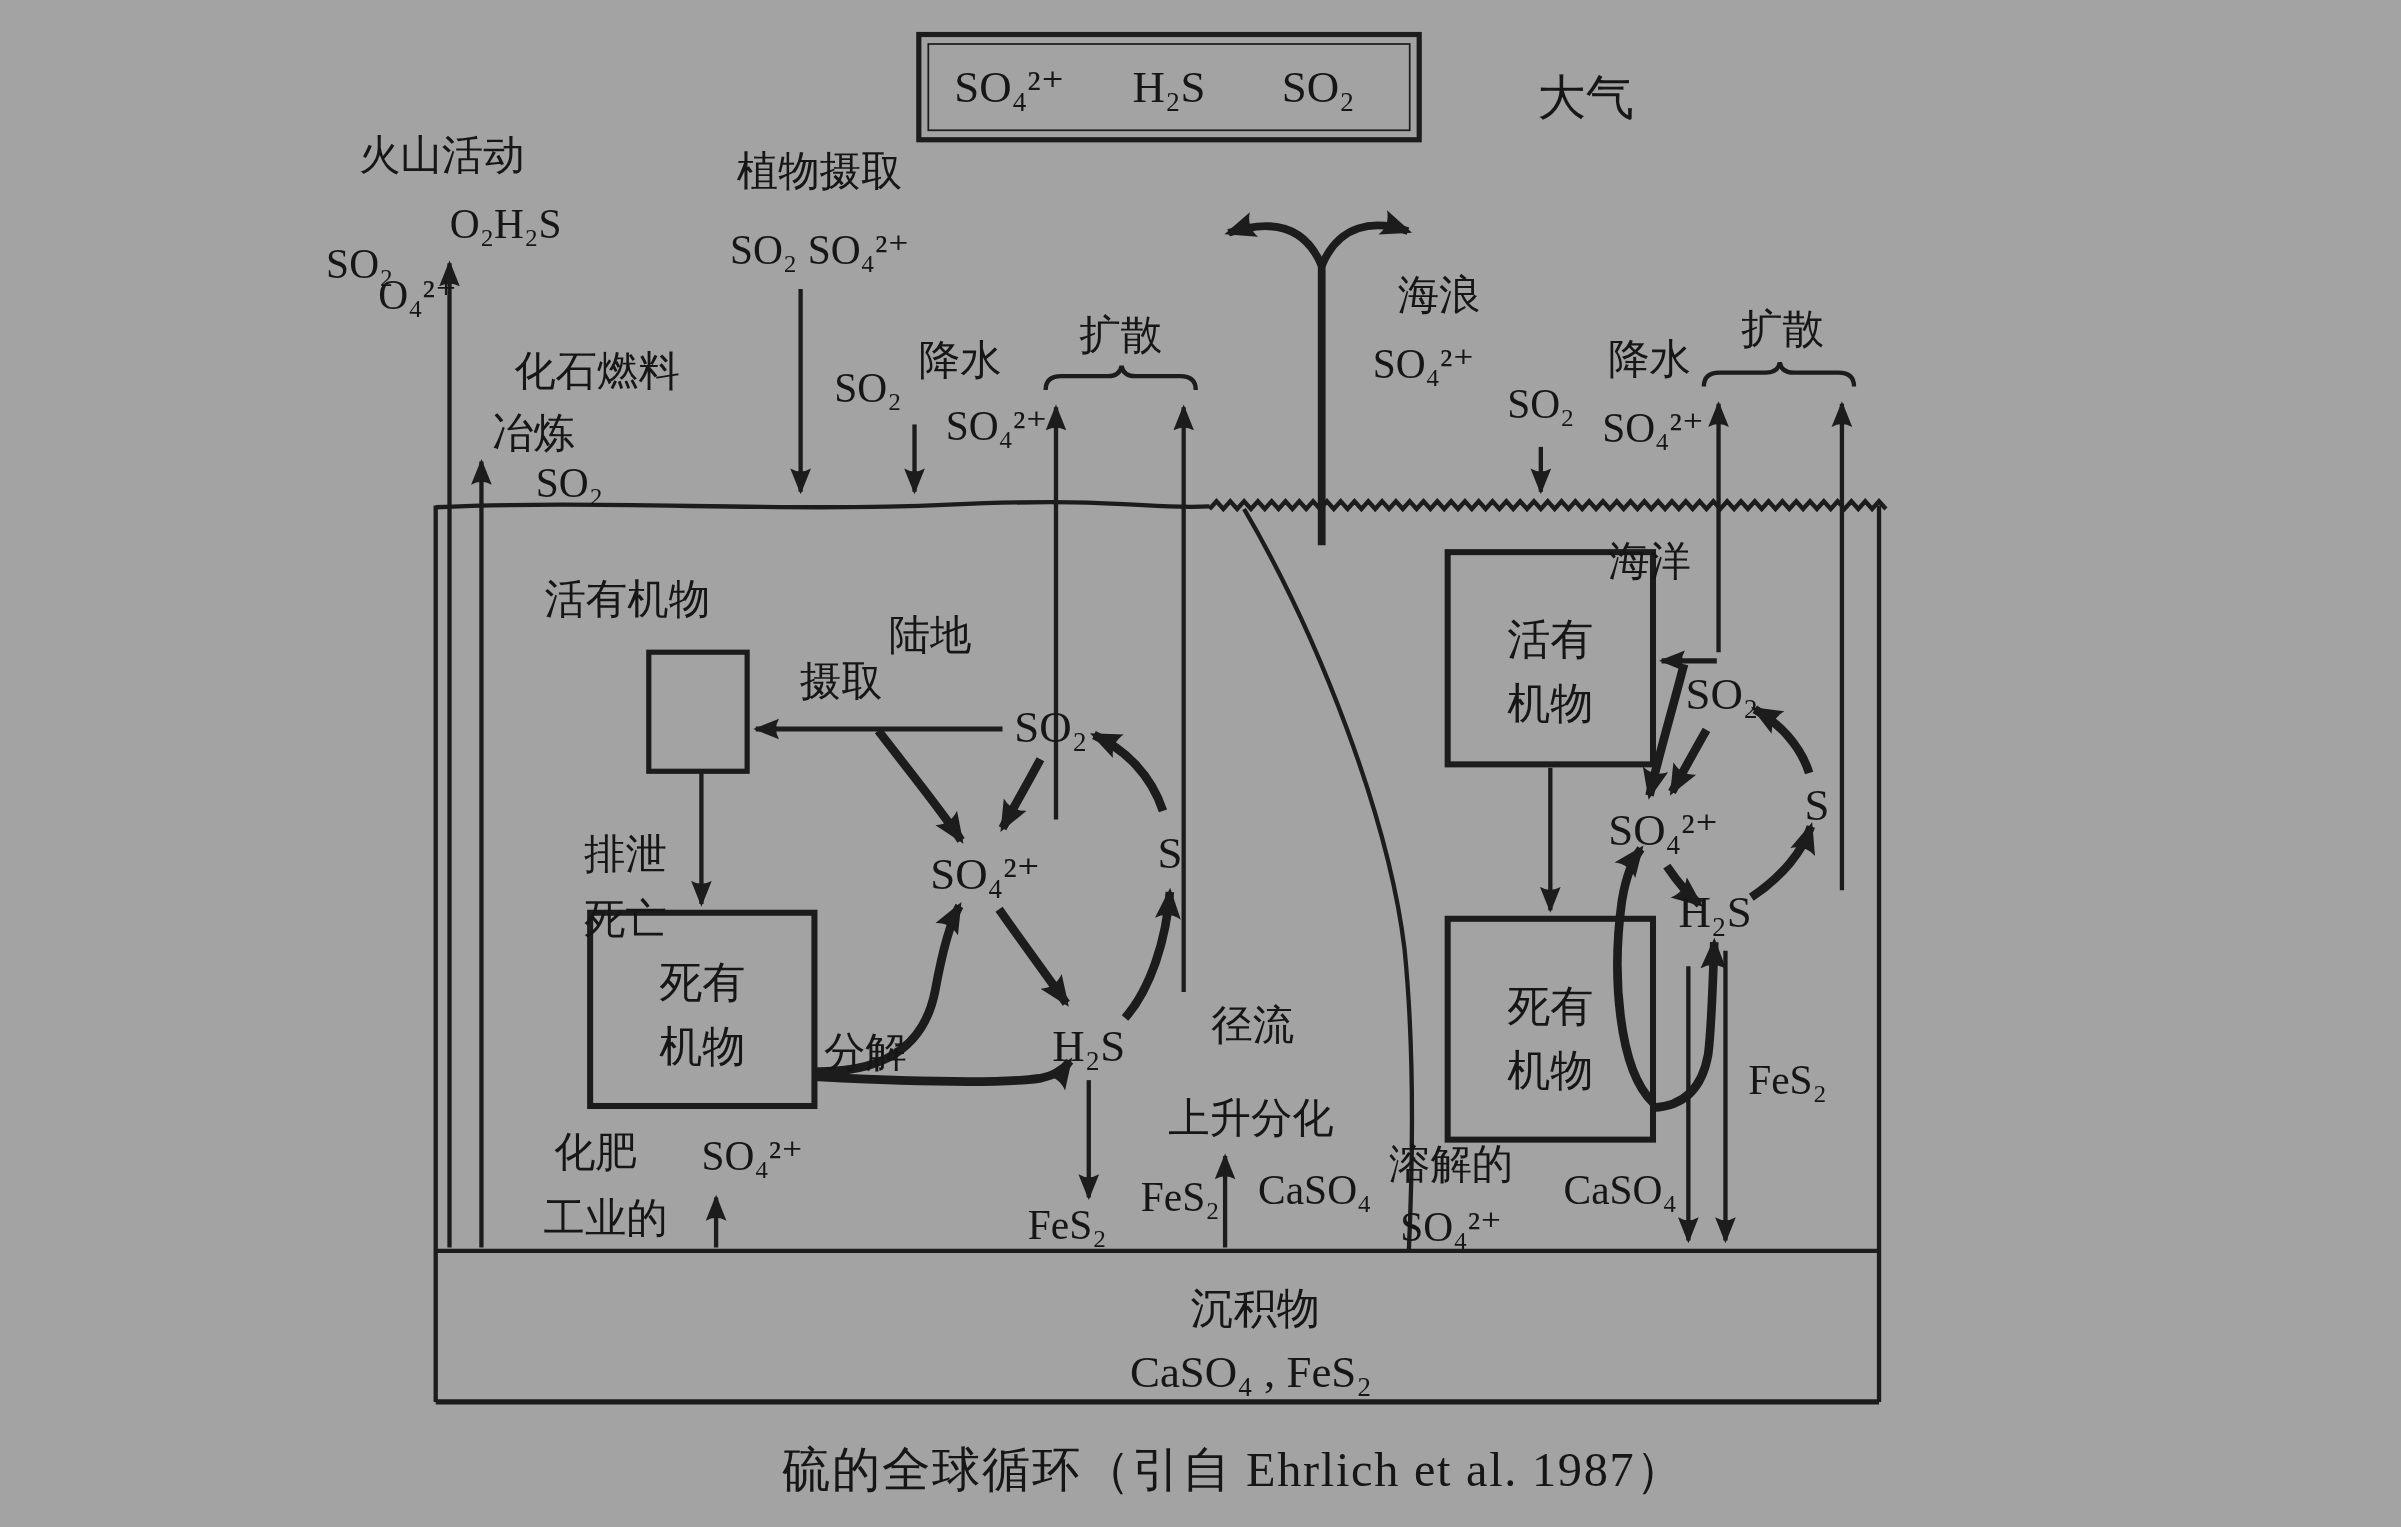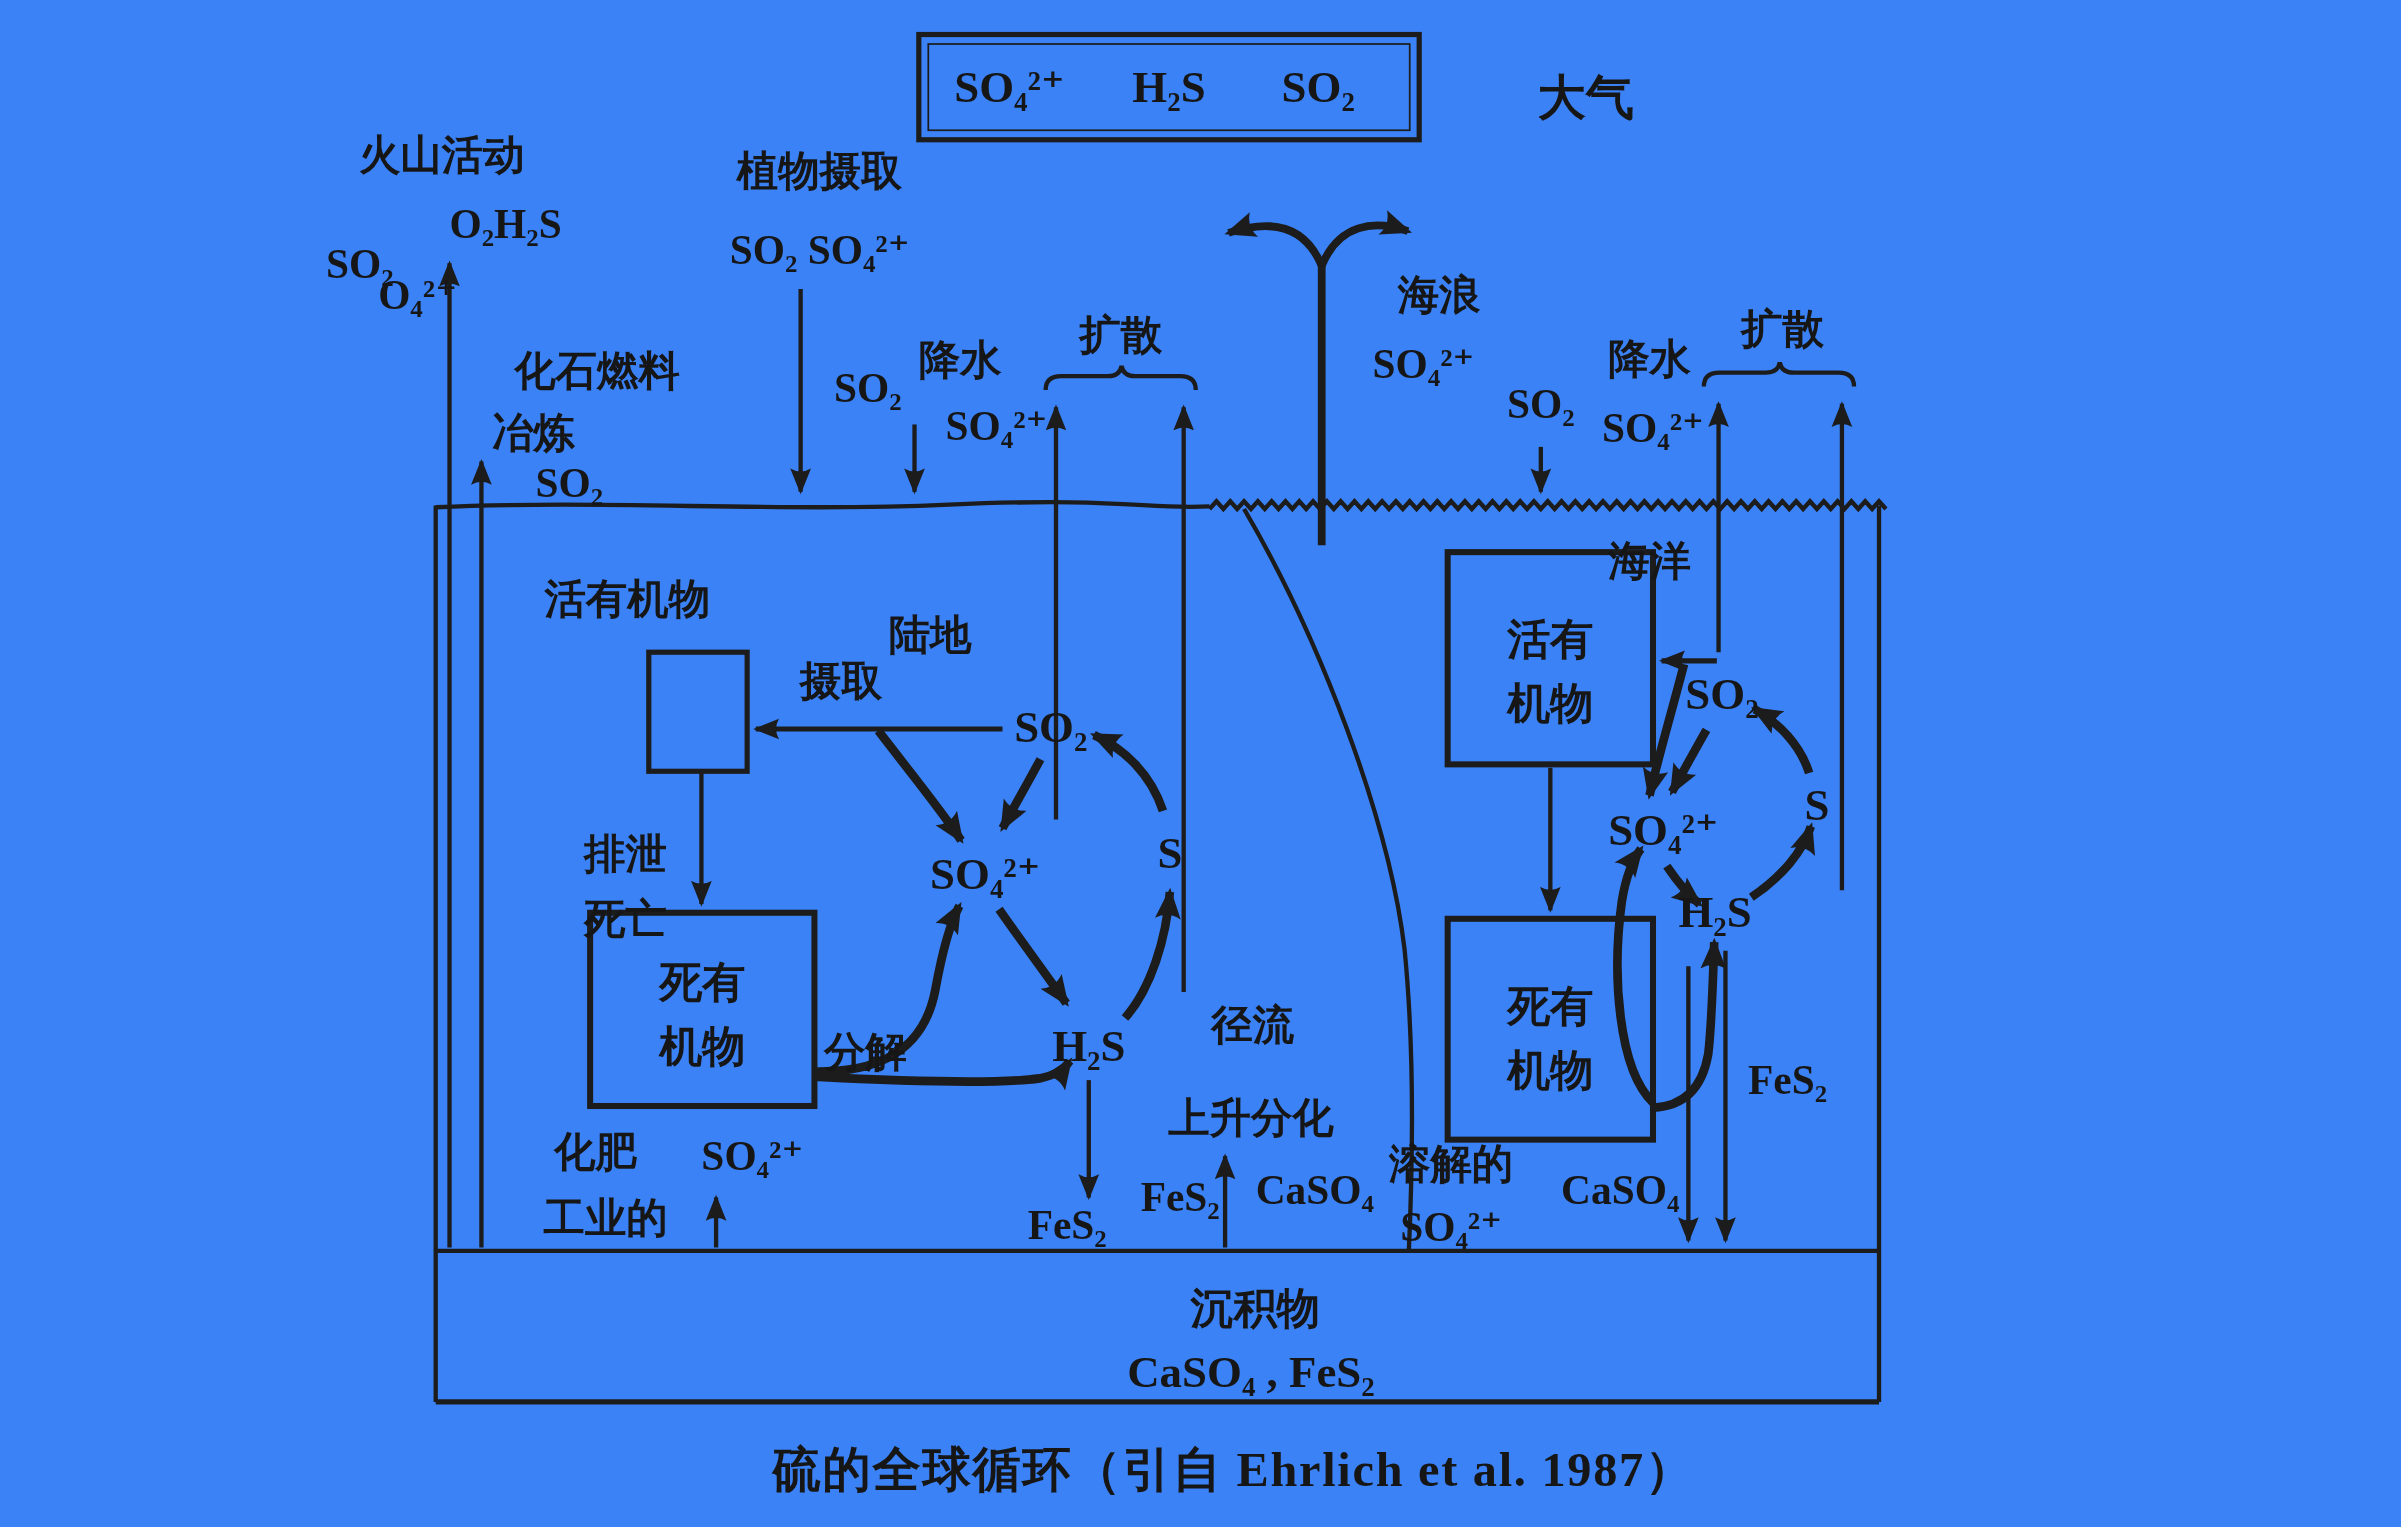--- a/index.html
+++ b/index.html
@@ -1,17 +1,17 @@
 <!DOCTYPE html>
 <html style="font-size:14px"><head>
 <meta charset="utf-8">
 <style>
   html,body{margin:0;padding:0;background:#e9e7e2;}
-  .page{position:relative;width:2401px;height:1527px;background:#3b82f6;overflow:hidden;
-        font-family:"Liberation Serif","DejaVu Serif",serif;font-weight:bold;}
+  .page{position:relative;width:2401px;height:1527px;background:#a3a3a3;overflow:hidden;
+        font-family:"Liberation Serif","DejaVu Serif",serif;}
   svg{position:absolute;left:0;top:0;width:100%;height:100%;}
   .ln{stroke:#1c1c1c;fill:none;}
   .txt{fill:#161616;font-family:"Liberation Serif","DejaVu Serif",serif;}
   .zh{font-size:48px;}
   .zhb{font-size:50px;}
   .fm{font-size:48px;}
   .fmb{font-size:52px;}
   .cap{font-size:56px;letter-spacing:2px;}
 </style>
 </head>

